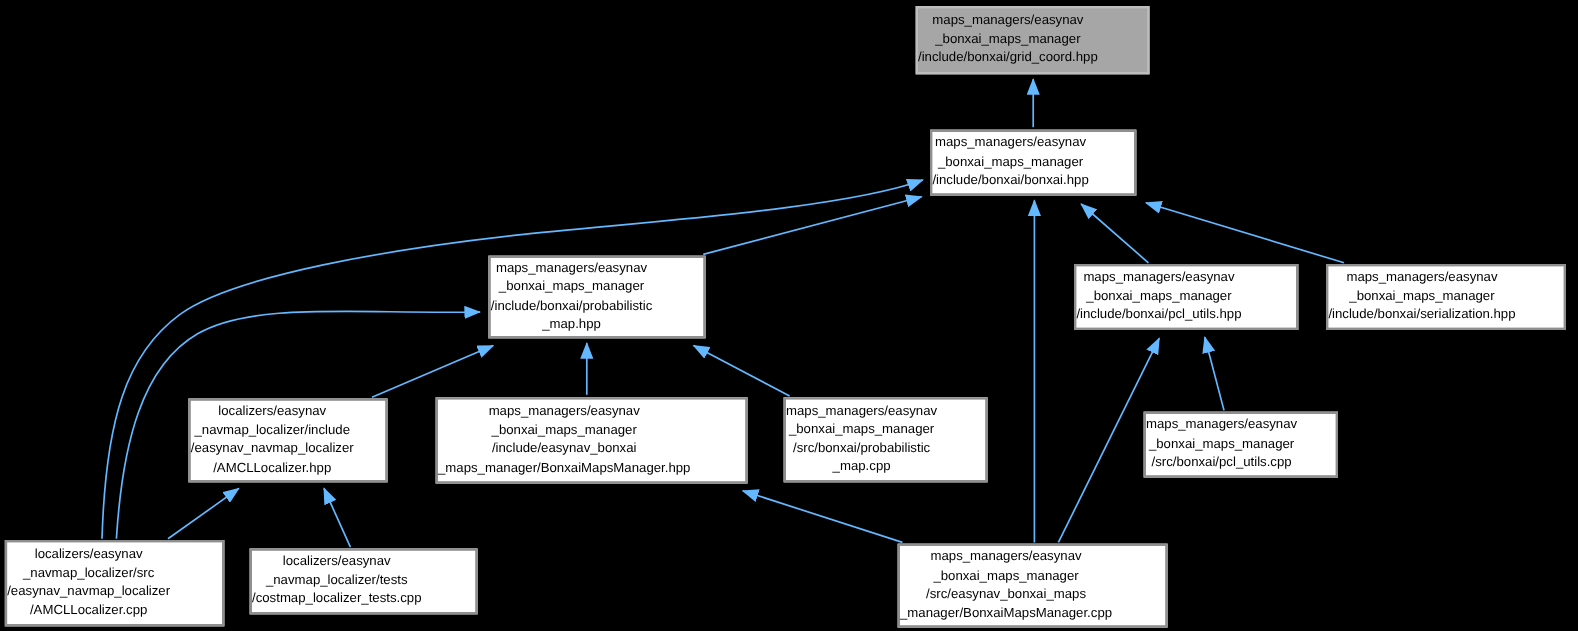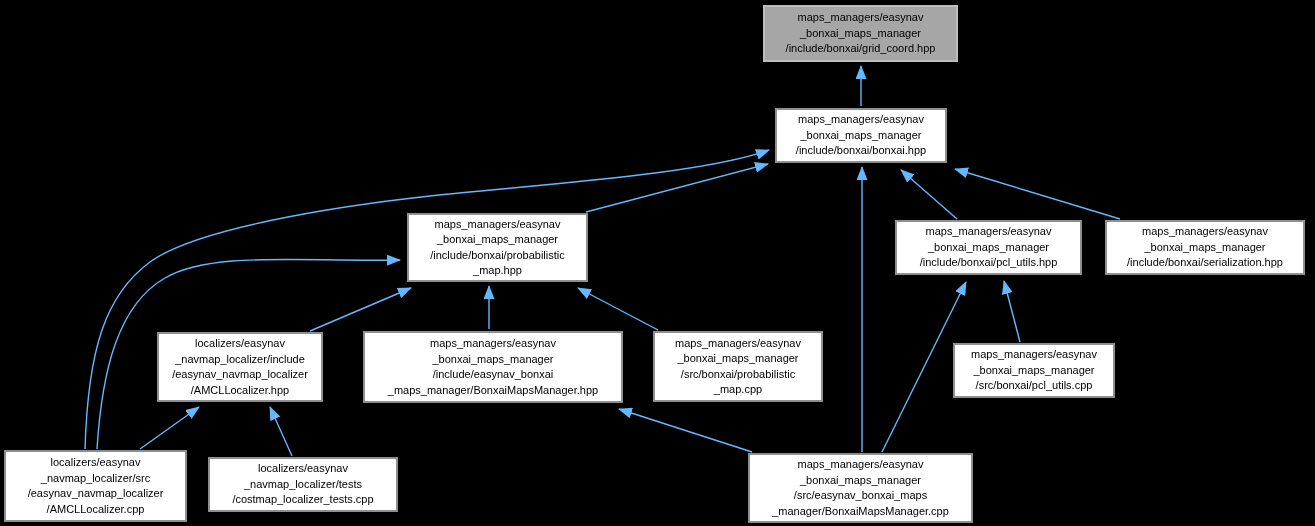--- a/index.html
+++ b/index.html
@@ -14,21 +14,20 @@
   .node{
     position:absolute;
     box-sizing:border-box;
     background:#ffffff;
     border:2px solid #8f8f8f;
     color:#000;
     font-size:11px;
     line-height:15.5px;
     display:flex;
     align-items:center;
-    justify-content:center;
     text-align:center;
     white-space:pre-line;
     cursor:pointer;
   }
   .node.hl{
     background:#a6a6a6;
     border:2px solid #bdbdbd;
   }
   .edge{fill:none;stroke:#63B8FF;stroke-width:1.4px;}
 </style>

